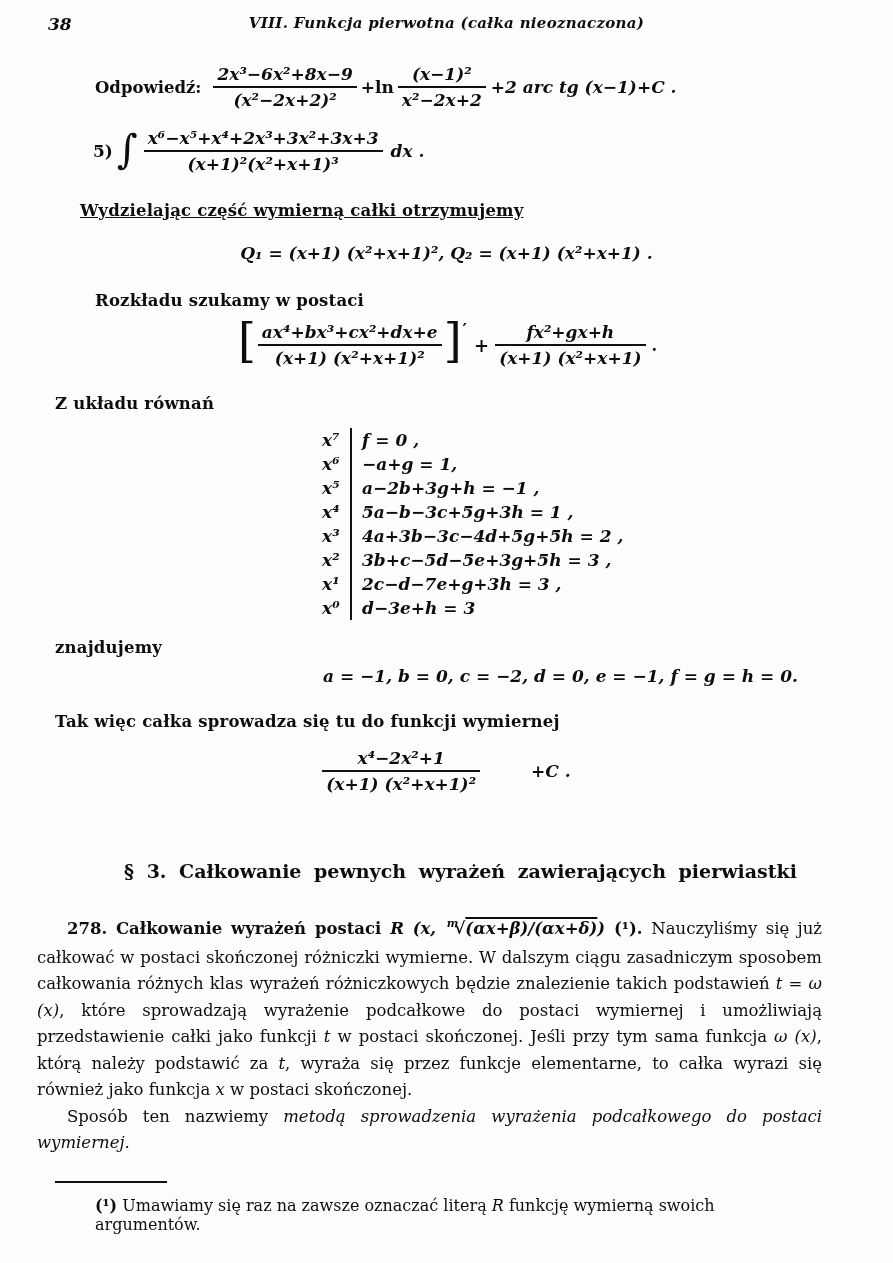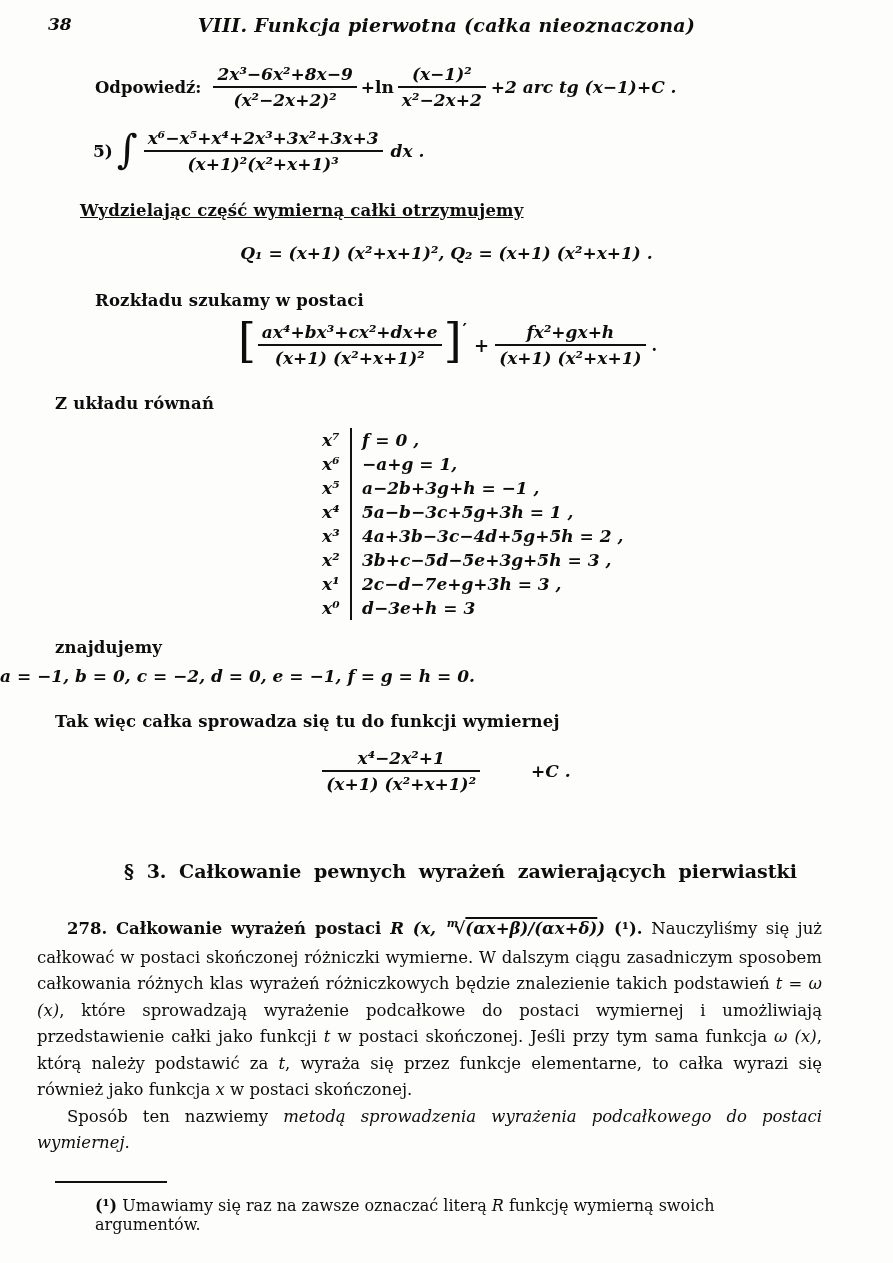--- a/index.html
+++ b/index.html
@@ -29,21 +29,21 @@
   .para { font-size:16.5px; line-height:26.5px; text-align:justify; }
   .para p { margin:0; text-indent:30px; }
   .ital { font-style:italic; }
   .lead278 { font-weight:700; }
   .inlmath { font-style:italic; font-weight:700; }
   .overline { text-decoration:overline; text-decoration-thickness:1.5px; }
   .rootidx { font-size:11px; position:relative; top:-7px; left:2px; margin-right:-2px; font-weight:700; font-style:italic; }
   .fnrule { border-top:2.2px solid #111; }
   .footnote { font-size:16px; }
   .pagenum { position:absolute; left:48px; top:0; font-size:17px; font-weight:700; }
-  .runtitle { display:block; text-align:center; font-size:19px; font-weight:700; letter-spacing:0.3px; }
+  .runtitle { display:block; text-align:center; font-size:15px; font-weight:700; letter-spacing:0.3px; }
 </style>
 </head>
 <body>
 
 <div class="page">
 
   <div class="abs" style="top:14px; left:0; right:0;font-style:italic;">
     <span class="pagenum">38</span>
     <span class="runtitle">VIII. Funkcja pierwotna (całka nieoznaczona)</span>
   </div>
@@ -126,21 +126,21 @@
       <span class="eq">2c−d−7e+g+3h = 3 ,</span>
     </div>
     <div class="eqrow">
       <span class="pow">x⁰</span>
       <span class="eq">d−3e+h = 3</span>
     </div>
   </div>
 
   <div class="abs narr" style="top:626px; left:55px;margin-top:12px;">znajdujemy</div>
 
-  <div class="abs mathi" style="top:666px; left:0; right:95px; text-align:left; font-size:17px;">a = −1,  b = 0,  c = −2,  d = 0,  e = −1,  f = g = h = 0.</div>
+  <div class="abs mathi" style="top:666px; left:0; right:95px; text-align:right; font-size:17px;">a = −1,  b = 0,  c = −2,  d = 0,  e = −1,  f = g = h = 0.</div>
 
   <div class="abs narr" style="top:712px; left:55px;">Tak więc całka sprowadza się tu do funkcji wymiernej</div>
 
   <div class="abs center-row" style="top:748px;gap:43px;">
     <span class="frac mathi">
       <span class="num">x⁴−2x²+1</span>
       <span class="den">(x+1) (x²+x+1)²</span>
     </span>
     <span class="mathi" style="margin-left:8px; font-size:17px;">+C .</span>
   </div>

